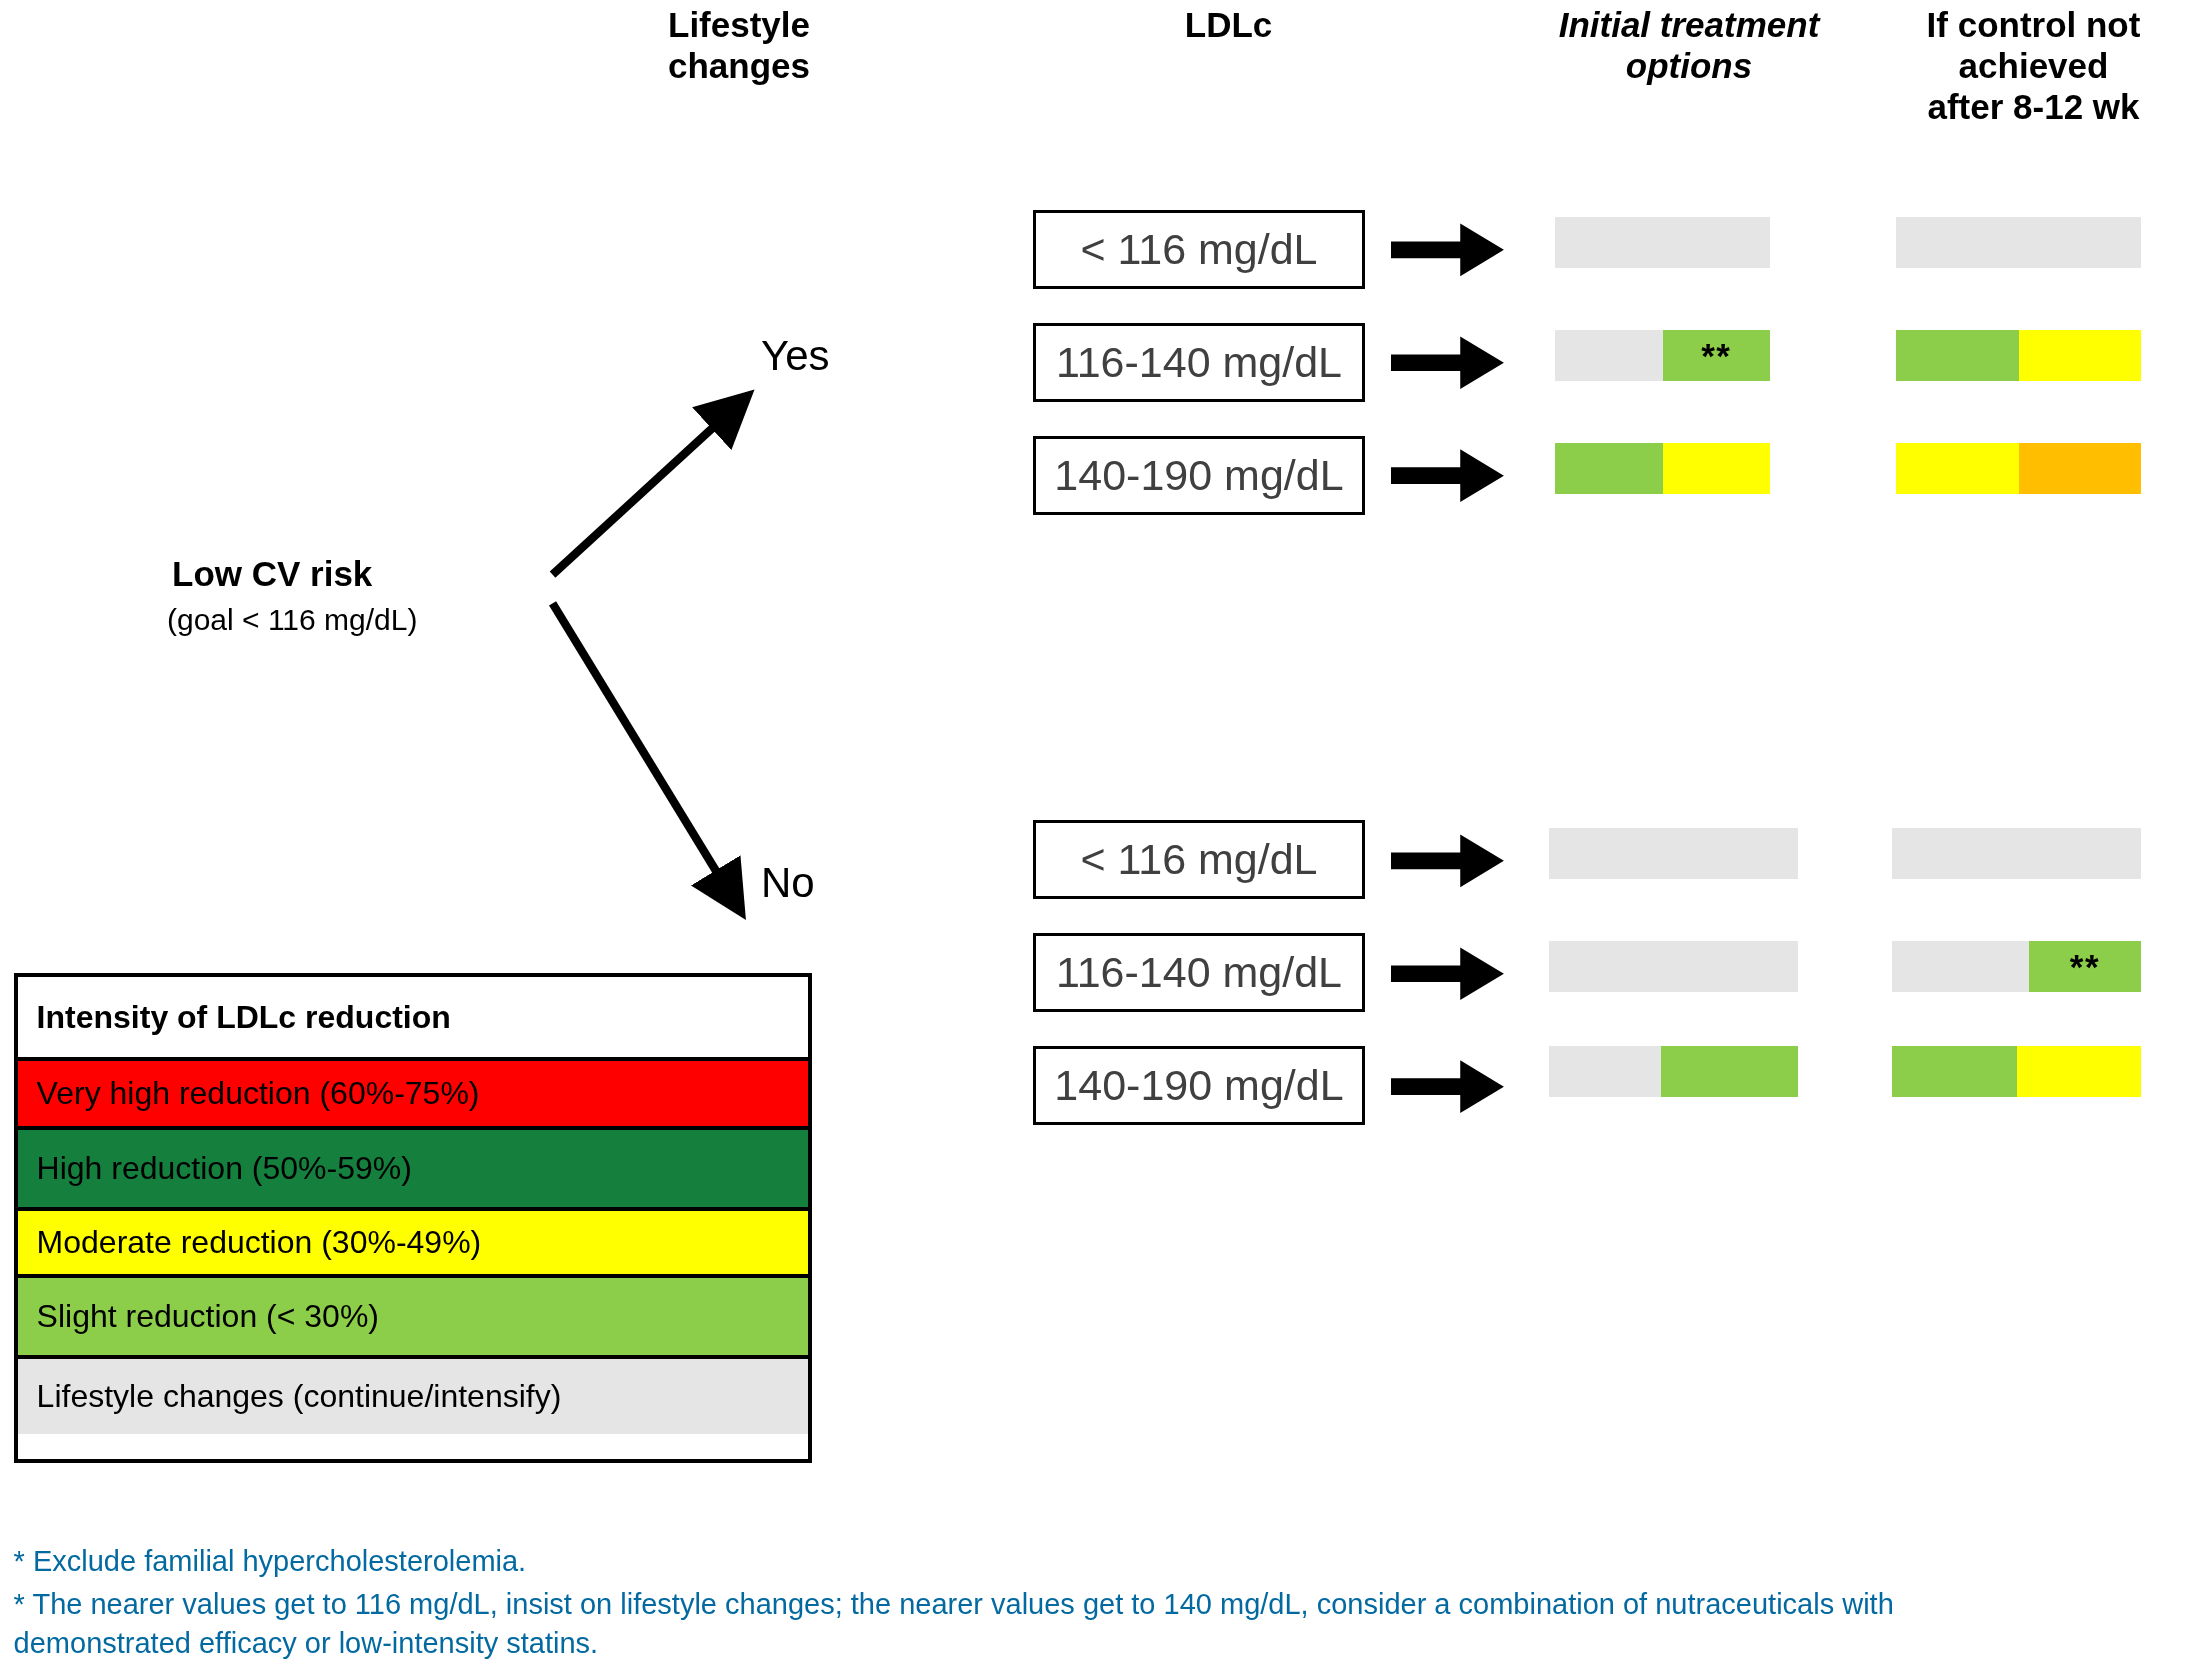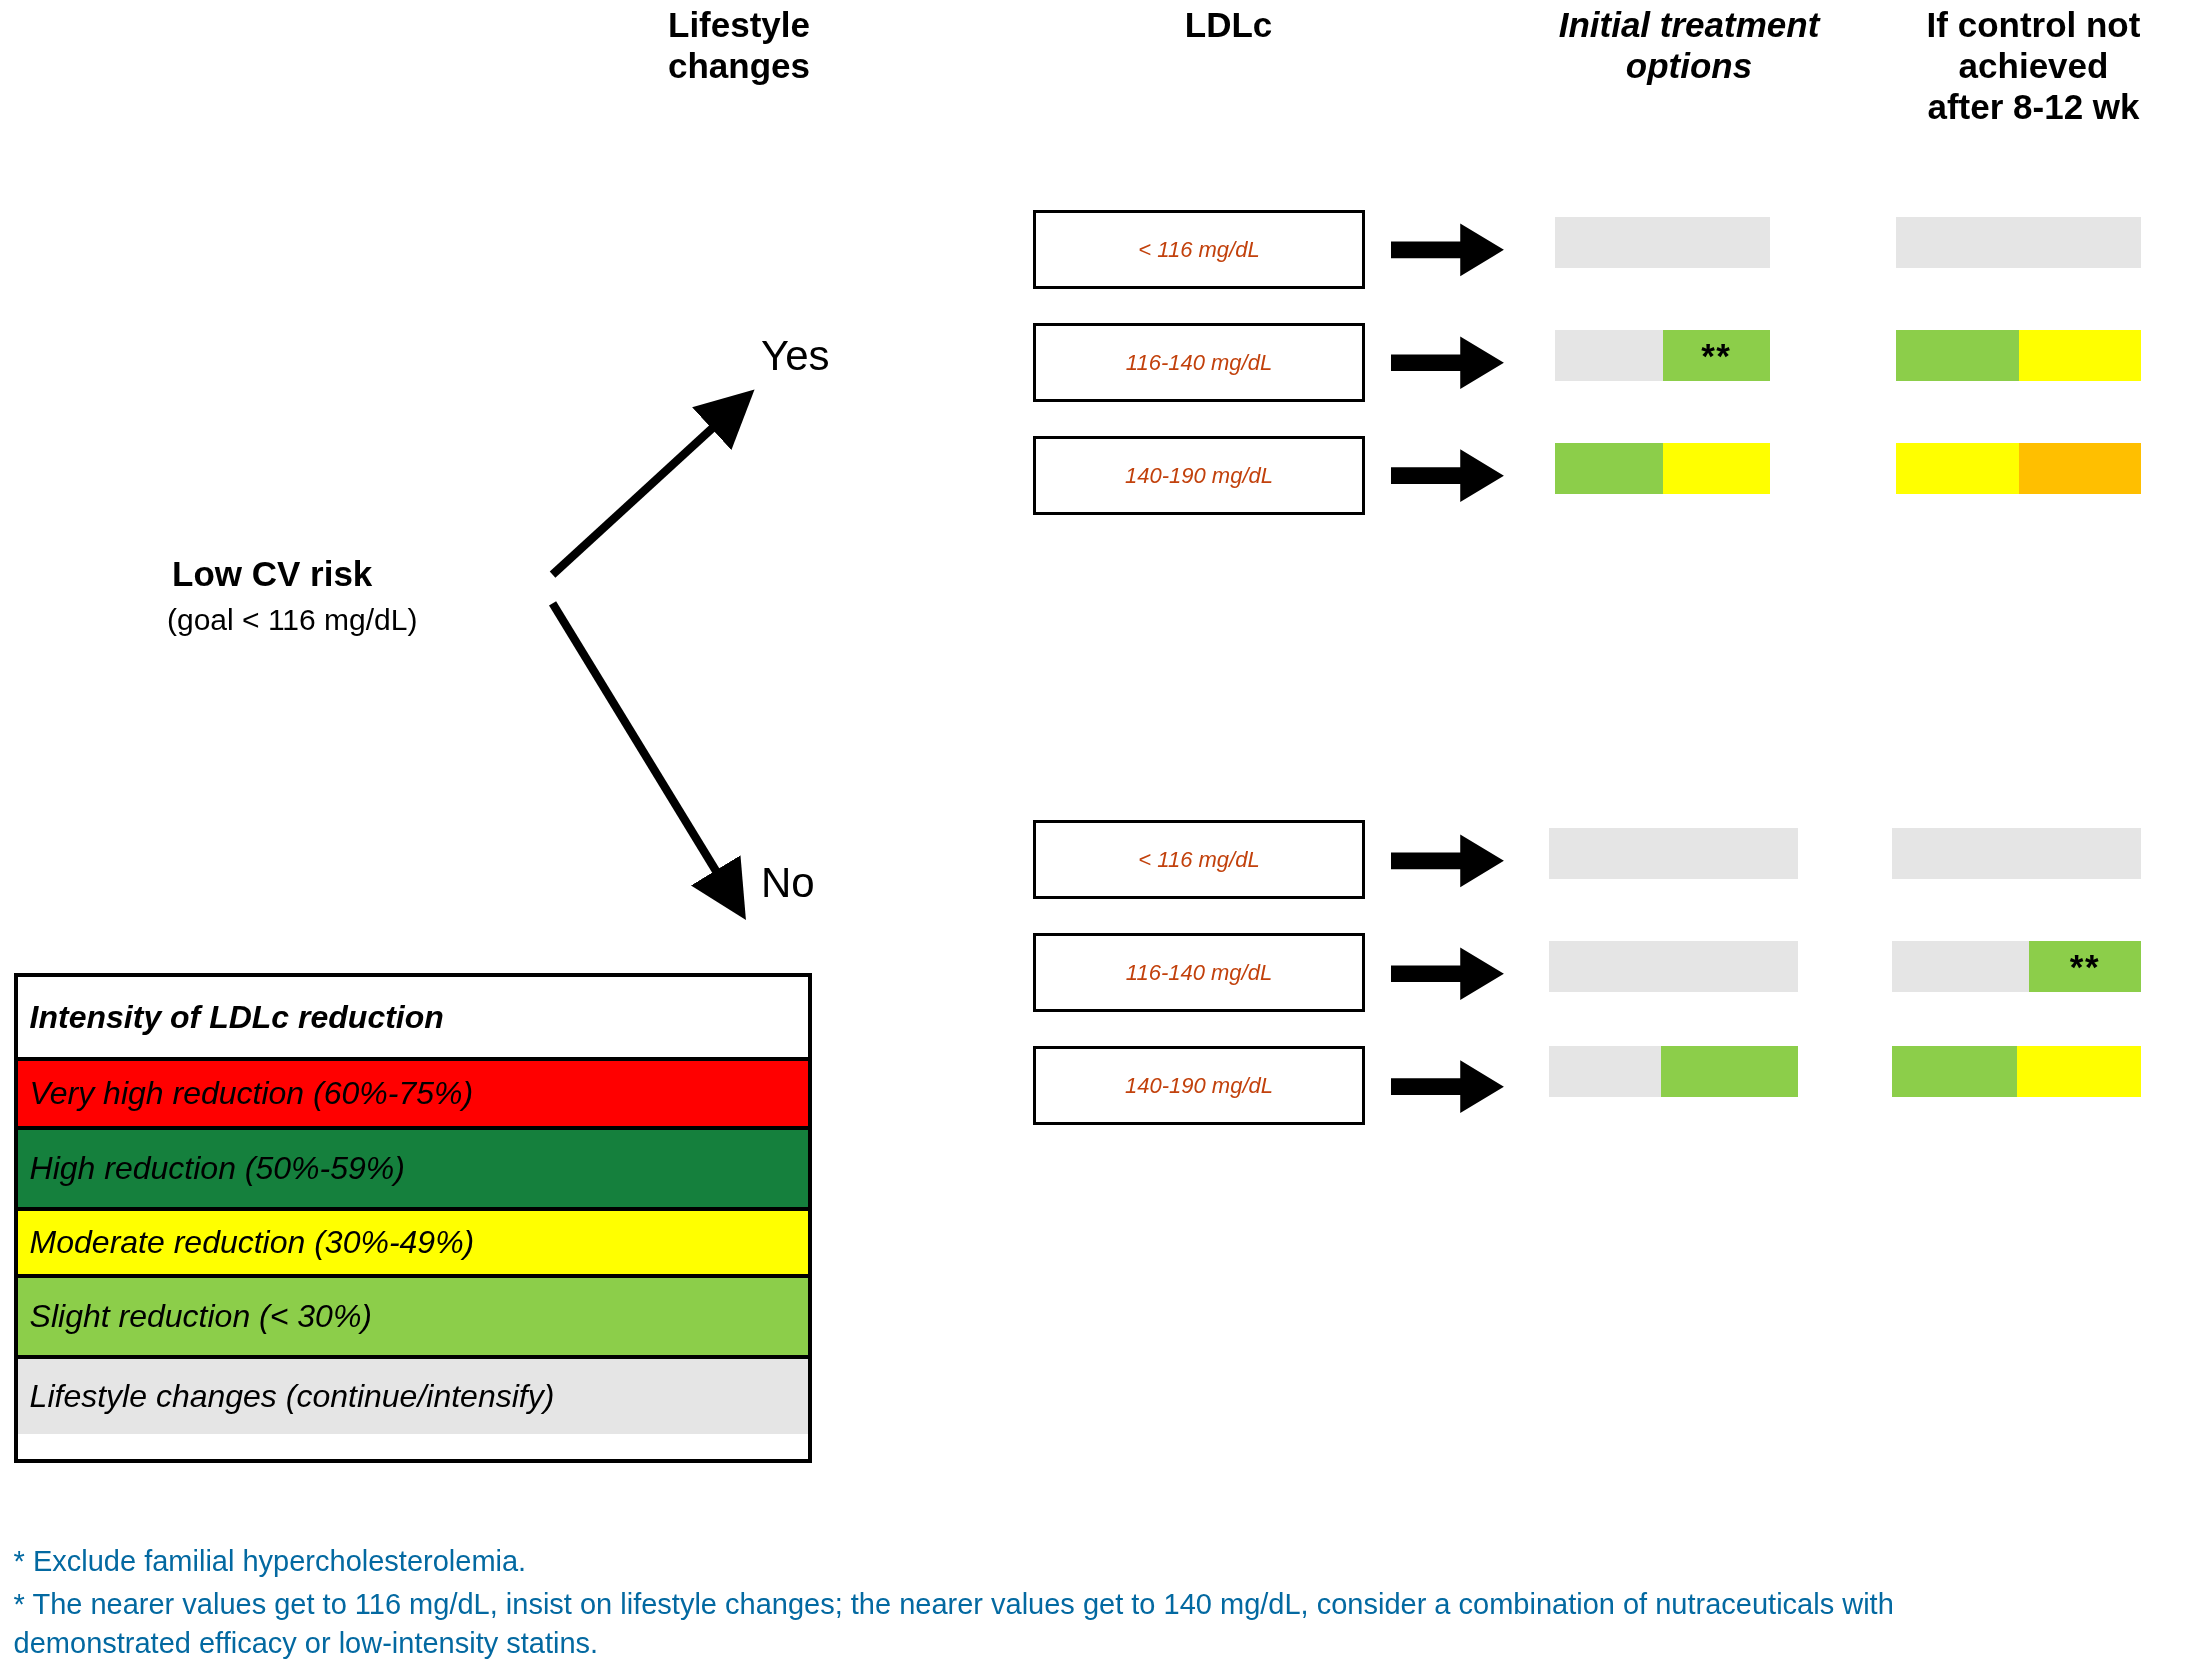--- a/index.html
+++ b/index.html
@@ -54,24 +54,23 @@
 
   
   .ldl-box {
     position: absolute;
     border: 3.8px solid #000000;
     background: #ffffff;
     box-sizing: border-box;
     display: flex;
     align-items: center;
     justify-content: center;
-    font-size: 22px;
-    color: #c2410c;
-    white-space: nowrap;
-    font-style: italic;
+    font-size: 43px;
+    color: #404040;
+    white-space: nowrap;
   }
 
   
   .bar {
     position: absolute;
     display: flex;
     flex-direction: row;
     box-sizing: border-box;
   }
   .seg {
@@ -93,26 +92,25 @@
   .legend {
     position: absolute;
     border: 4.5px solid #000000;
     box-sizing: border-box;
     background: #ffffff;
   }
   .legend-row {
     box-sizing: border-box;
     display: flex;
     align-items: center;
-    padding-left: 12px;
+    padding-left: 19px;
     font-size: 32px;
     color: #000;
     white-space: nowrap;
     border-bottom: 4.5px solid #000000;
-    font-style: italic;
   }
   .legend-row:last-child { border-bottom: none; }
   .legend-row.head { font-weight: bold; }
 
   
   .footnote {
     position: absolute;
     font-size: 29px;
     line-height: 1.45;
     color: #0369a1;

